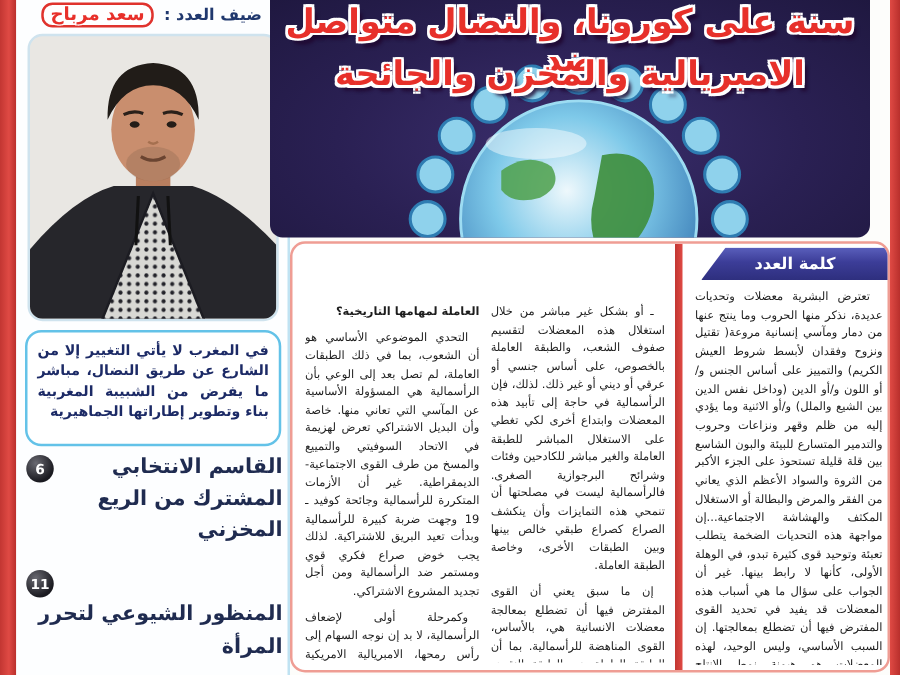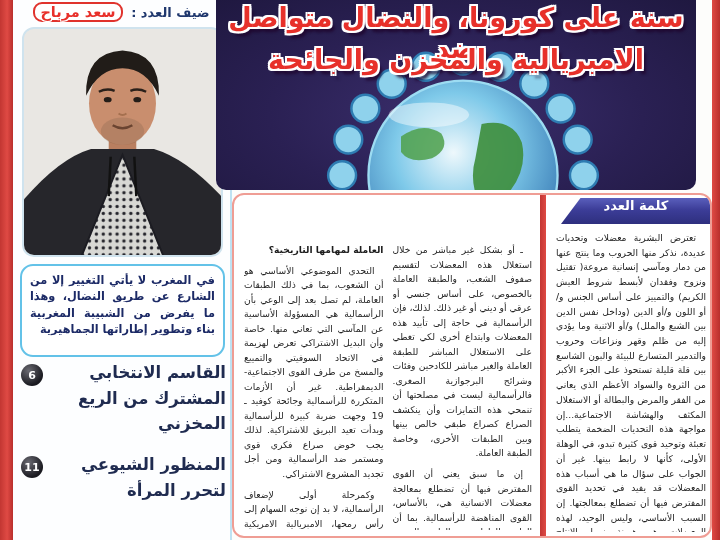--- a/index.html
+++ b/index.html
@@ -15,21 +15,21 @@
   .left-col { position:absolute; left:13px; top:0; width:219px; height:540px; background:#fdfeff; border-right:2px solid #bfe2f2; }
   .guest-caption { position:absolute; top:2px; left:0; width:100%; direction:rtl; text-align:center; font-size:13px; font-weight:bold; color:#20386e; }
   .guest-name { display:inline-block; color:#e8302a; border:2px solid #e0332d; border-radius:9px; background:#fff; padding:0 5px; margin-right:4px; font-size:14.5px;
                 text-shadow:-1px -1px 0 #fff,1px -1px 0 #fff,-1px 1px 0 #fff,1px 1px 0 #fff; }
   .photo-box { position:absolute; top:27px; left:9px; width:201px; height:230px; border:2px solid #cfe3ee; border-radius:12px; overflow:hidden; background:#e9e7e3; }
   .photo-box svg { display:block; width:100%; height:100%; }
   .quote-box { position:absolute; top:264px; left:7px; width:205px; height:93px; border:2px solid #63c2e8; border-radius:13px; background:#fff;
                padding:7px 8px; direction:rtl; text-align:justify; font-size:11.3px; font-weight:bold; color:#1c2a66; line-height:1.45; overflow:hidden; }
   .toc-item { position:absolute; left:0; width:219px; display:flex; direction:ltr; align-items:flex-start; }
   .toc-item-1 { top:360px; }
-  .toc-item-2 { top:452px; }
+  .toc-item-2 { top:452px;flex-direction:column; }
   .toc-badge { flex:0 0 auto; width:22px; height:22px; margin:4px 0 0 8px; border-radius:50%;
                background:radial-gradient(circle at 35% 30%, #6a6a72, #1a1a20 70%); color:#fff;
                font-size:11px; font-weight:bold; display:flex; align-items:center; justify-content:center; }
   .toc-title { flex:1; direction:rtl; text-align:right; padding:0 6px 0 4px; font-size:16.5px; font-weight:bold; color:#1f2b50; line-height:1.55; }
 
   
   .banner { position:absolute; left:216px; top:0; width:480px; height:190px; overflow:hidden;
             background:radial-gradient(ellipse at 50% 60%, #3b2f6e 0%, #2a2053 55%, #1f1840 100%);
             border-bottom-left-radius:10px; border-bottom-right-radius:10px; }
   .banner svg.globe { position:absolute; left:92px; top:28px; width:310px; height:310px; }
@@ -54,21 +54,21 @@
   .feature-cols { position:absolute; top:48px; left:4px; right:4px; bottom:6px; display:flex; direction:rtl; gap:9px; overflow:hidden; }
   .feature-col { flex:1 1 0; direction:rtl; text-align:justify; font-size:9.2px; color:#1d1d1d; line-height:1.58; overflow:hidden; }
   .feature-col p { margin-bottom:6px; text-indent:9px; }
   .feature-col p.lead-bold { font-weight:bold; text-indent:0; text-align:right; }
 
   
   .editorial { position:absolute; left:312px; top:0; width:168px; height:100%; }
   .editorial-banner { position:absolute; top:3px; right:3px; width:150px; height:26px;
                       background:linear-gradient(180deg,#5a5fbc 0%,#3c3d98 45%,#2e2f7e 100%);
                       clip-path:polygon(13% 0, 100% 0, 100% 100%, 0% 100%);
-                      display:flex; justify-content:center;
+                      display:flex; align-items:center; justify-content:center;
                       color:#fff; font-size:13px; font-weight:bold; direction:rtl; }
   .editorial-text { position:absolute; top:36px; right:8px; width:150px; bottom:4px; overflow:hidden;
                     direction:rtl; text-align:justify; font-size:9.2px; color:#1b1b1b; line-height:1.6; }
   .editorial-text p { text-indent:10px; }
 </style>
 </head>
 <body>
 
 <div class="page">
 
@@ -100,21 +100,21 @@
         <path d="M76,62 Q84,58 92,61" stroke="#2a201a" stroke-width="2.5" fill="none"></path>
         <path d="M108,61 Q116,58 124,62" stroke="#2a201a" stroke-width="2.5" fill="none"></path>
         <ellipse cx="85" cy="70" rx="4" ry="2.6" fill="#241d18"></ellipse>
         <ellipse cx="115" cy="70" rx="4" ry="2.6" fill="#241d18"></ellipse>
         <path d="M96,84 Q100,87 104,84" stroke="#a5704f" stroke-width="2" fill="none"></path>
         <path d="M90,96 Q100,102 110,96" stroke="#6e4430" stroke-width="2.5" fill="none"></path>
         <ellipse cx="100" cy="102" rx="22" ry="14" fill="#5a4636" opacity="0.18"></ellipse>
       </svg>
     </div>
 
-    <div class="quote-box">في المغرب لا يأتي التغيير إلا من الشارع عن طريق النضال، وهذا ما يفرض من الشبيبة المغربية بناء وتطوير إطاراتها الجماهيرية</div>
+    <div class="quote-box">في المغرب لا يأتي التغيير إلا من الشارع عن طريق النضال، مباشر ما يفرض من الشبيبة المغربية بناء وتطوير إطاراتها الجماهيرية</div>
 
     <div class="toc-item toc-item-1">
       <div class="toc-badge">6</div>
       <div class="toc-title">القاسم الانتخابي المشترك من الريع المخزني</div>
     </div>
 
     <div class="toc-item toc-item-2">
       <div class="toc-badge">11</div>
       <div class="toc-title">المنظور الشيوعي لتحرر المرأة</div>
     </div>

